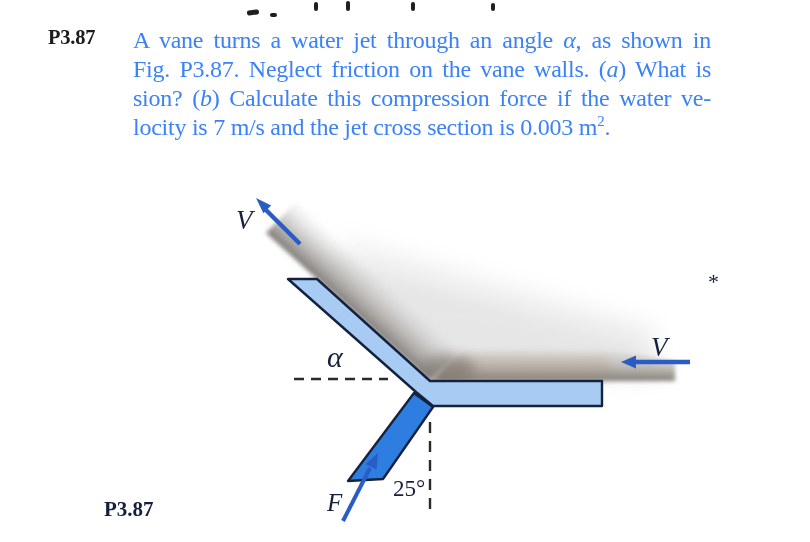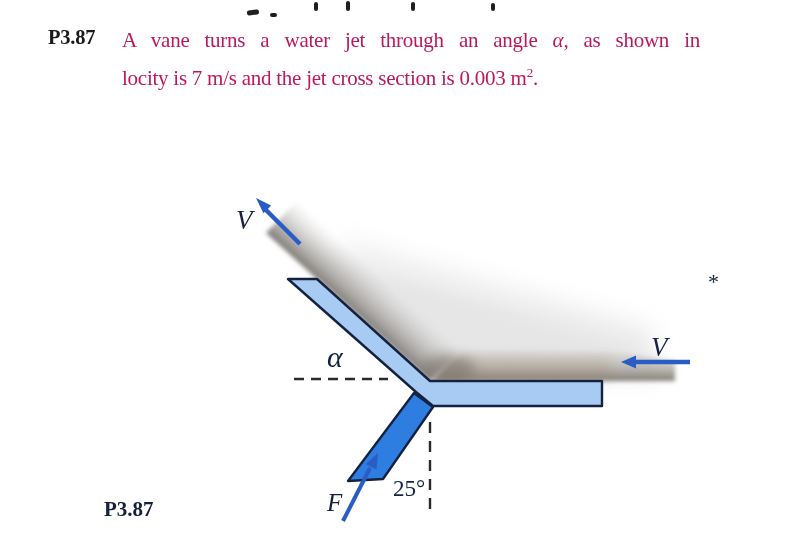--- a/index.html
+++ b/index.html
@@ -5,25 +5,25 @@
   html,body{margin:0;padding:0;}
   body{
     width:810px;height:542px;background:#ffffff;position:relative;overflow:hidden;
     font-family:"Liberation Serif", serif;
   }
   .pnum{
     position:absolute;left:48px;top:26px;font-weight:bold;font-size:20.5px;
     color:#1b1b1b;letter-spacing:-0.2px;
   }
   .para{
-    position:absolute;left:122px;top:26px;width:578px;
-    font-size:21px;line-height:29px;letter-spacing:-0.25px;color:#be185d;
+    position:absolute;left:133px;top:26px;width:578px;
+    font-size:24px;line-height:29px;letter-spacing:-0.25px;color:#3b82f6;
   }
   .pline{text-align:justify;text-align-last:justify;}
-  .pline:last-child{text-align-last:left;margin-top:9px;}
+  .pline:last-child{text-align-last:left;}
   .it{font-style:italic;}
   sup{font-size:0.62em;line-height:0;}
   .frag{position:absolute;background:#1f1f1f;border-radius:2px;}
   svg{position:absolute;left:0;top:0;}
   .fig-label{fill:#14213d;}
 </style>
 </head>
 <body>
 
 <div>
@@ -31,20 +31,22 @@
   <div class="frag" style="left:270px;top:13px;width:7px;height:4px;"></div>
   <div class="frag" style="left:314px;top:2px;width:4px;height:9px;"></div>
   <div class="frag" style="left:346px;top:1px;width:4px;height:10px;"></div>
   <div class="frag" style="left:411px;top:2px;width:4px;height:9px;"></div>
   <div class="frag" style="left:491px;top:3px;width:4px;height:8px;"></div>
 </div>
 
 <div class="pnum">P3.87</div>
 <div class="para">
     <div class="pline"><span>A vane turns a water jet through an angle </span><span class="it">α</span><span>, as shown in</span></div>
+    <div class="pline"><span>Fig. P3.87. Neglect friction on the vane walls. (</span><span class="it">a</span><span>) What is</span></div>
+    <div class="pline"><span>sion? (</span><span class="it">b</span><span>) Calculate this compression force if the water ve-</span></div>
     <div class="pline"><span>locity is 7 m/s and the jet cross section is 0.003 m</span><sup>2</sup><span>.</span></div>
   </div>
 
 <svg width="810" height="542" viewBox="0 0 810 542">
   <defs>
     <linearGradient id="gInc" gradientUnits="userSpaceOnUse" x1="300" y1="264" x2="331" y2="230">
       <stop offset="0" stop-color="#75726d" stop-opacity="0.95"></stop>
       <stop offset="0.42" stop-color="#98948f" stop-opacity="0.55"></stop>
       <stop offset="1" stop-color="#c6c6c6" stop-opacity="0"></stop>
     </linearGradient>

